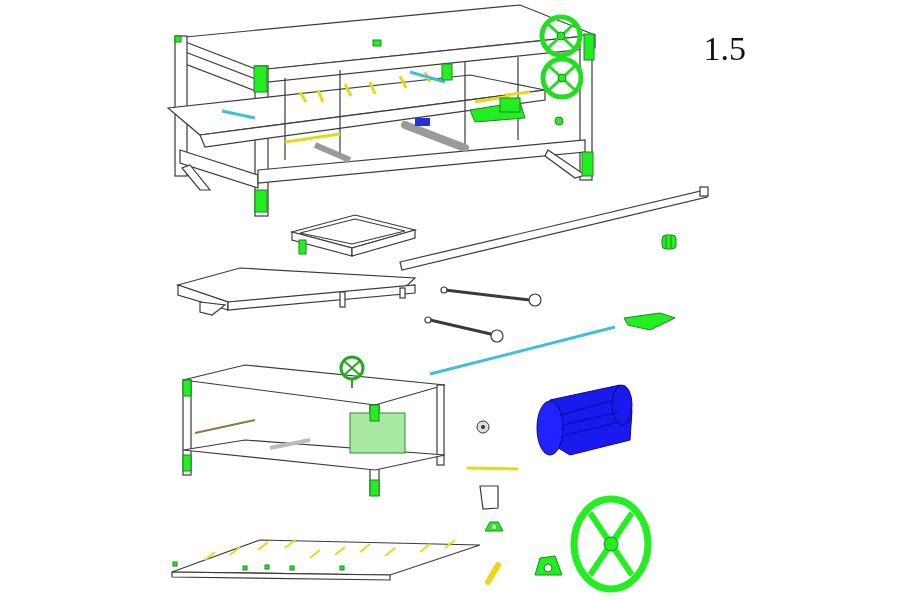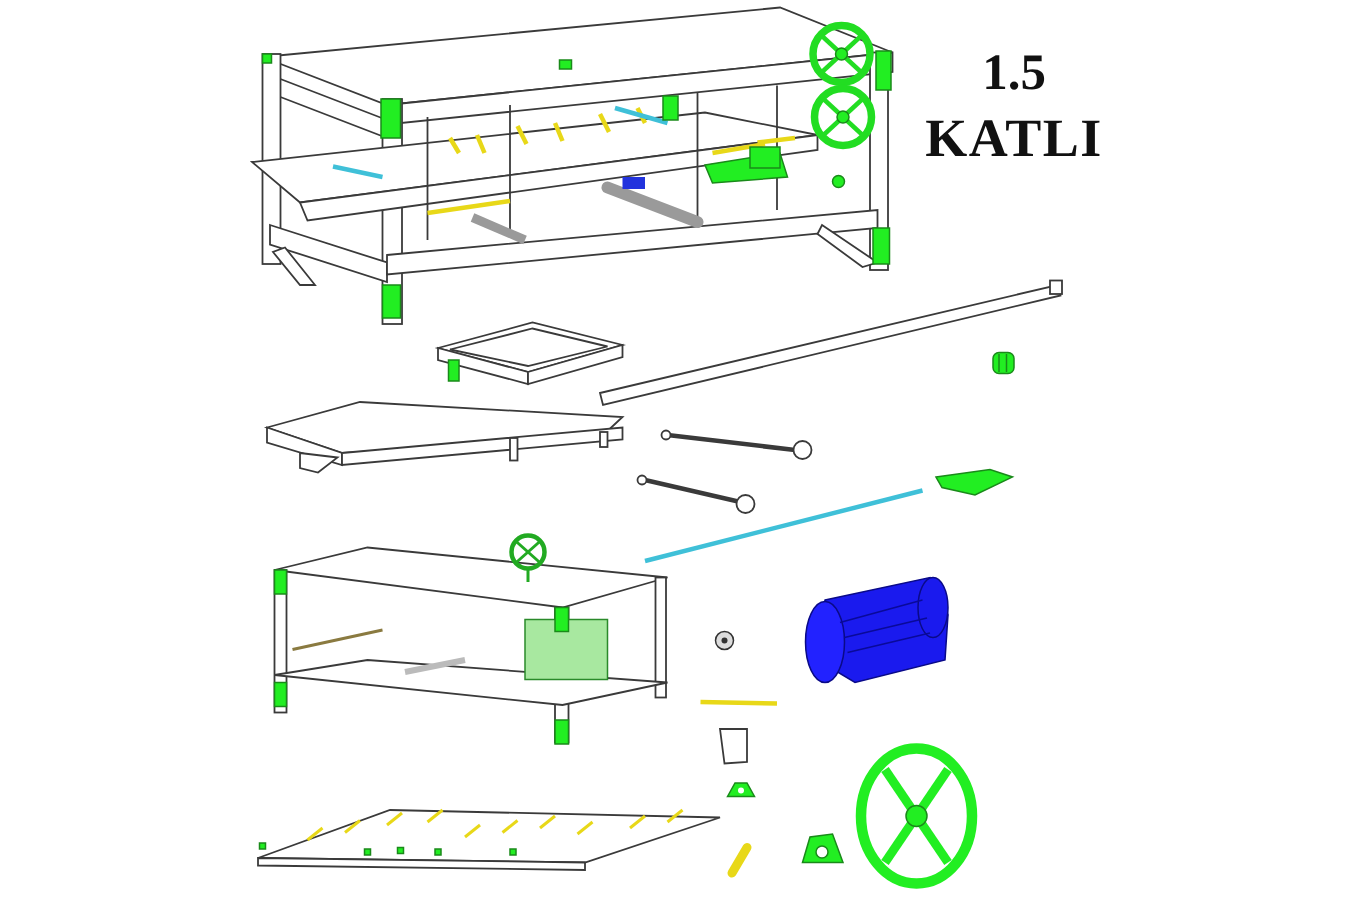--- a/index.html
+++ b/index.html
@@ -1,18 +1,18 @@
 <!DOCTYPE html>
 <html><head>
 <meta charset="utf-8">
 <style>
   html, body { margin:0; padding:0; background:#ffffff; }
   body { width:900px; height:600px; position:relative; overflow:hidden; font-family:"Liberation Serif", serif; }
   .canvas { position:absolute; left:0; top:0; width:900px; height:600px; }
-  .title { position:absolute; left:606px; top:28px; width:140px; text-align:center; font-family:"Liberation Serif", serif; font-weight:bold; color:#111; }
+  .title { position:absolute; left:606px; top:28px; width:140px; text-align:right; font-family:"Liberation Serif", serif; font-weight:normal; color:#111; }
   .title .l1 { font-size:34px; line-height:42px; }
   .title .l2 { font-size:36px; line-height:44px; letter-spacing:1px; }
   .title .l3 { font-size:36px; line-height:44px; letter-spacing:1px; }
   svg .ln { fill:none; stroke:#3a3a3a; stroke-width:1.2; }
   svg .fr { fill:#ffffff; stroke:#3a3a3a; stroke-width:1.2; }
   svg .gr { fill:#22ee22; stroke:#1a8a1a; stroke-width:1; }
   svg .gw { fill:none; stroke:#22dd22; stroke-width:5; }
   svg .ye { stroke:#e8d818; stroke-width:3; fill:none; }
   svg .cy { stroke:#3fc0d8; stroke-width:3; }
 </style>
@@ -210,15 +210,14 @@
     <rect class="gr" x="173" y="562" width="4" height="4"></rect>
     <rect class="gr" x="243" y="566" width="4" height="4"></rect>
     <rect class="gr" x="265" y="565" width="4" height="4"></rect>
     <rect class="gr" x="290" y="566" width="4" height="4"></rect>
     <rect class="gr" x="340" y="566" width="4" height="4"></rect>
   </g>
 </svg>
 
 <div class="title">
   <div class="l1">1.5</div>
-  <div class="l2">KATLI</div>
 </div>
 </div>
 
 </body></html>

